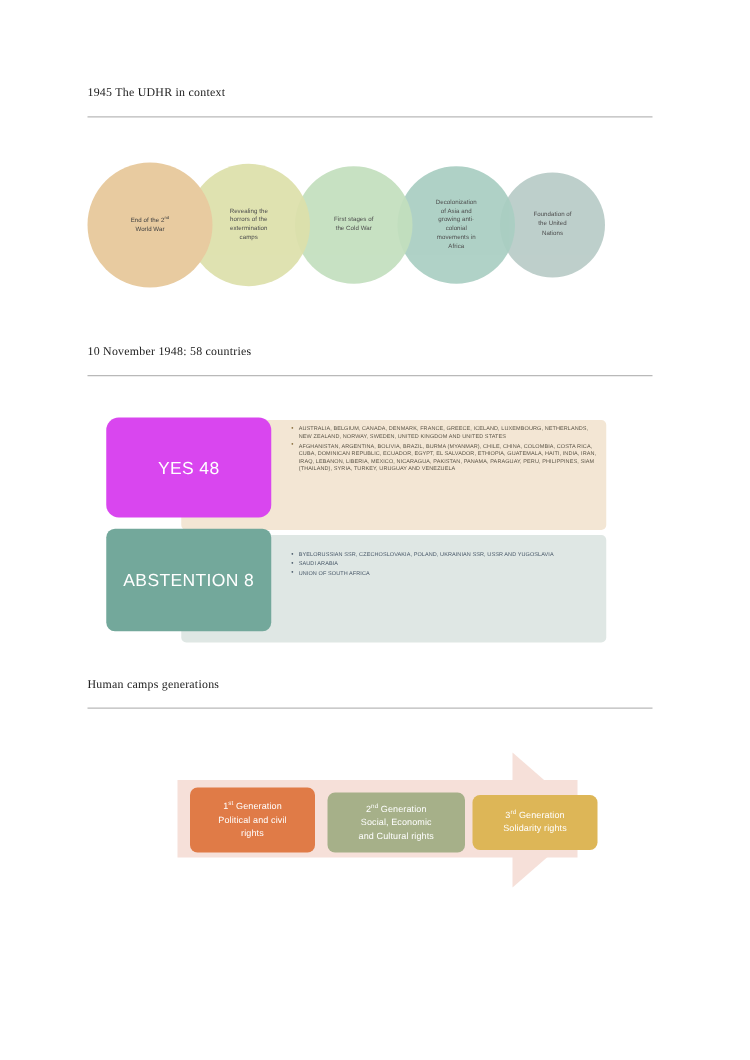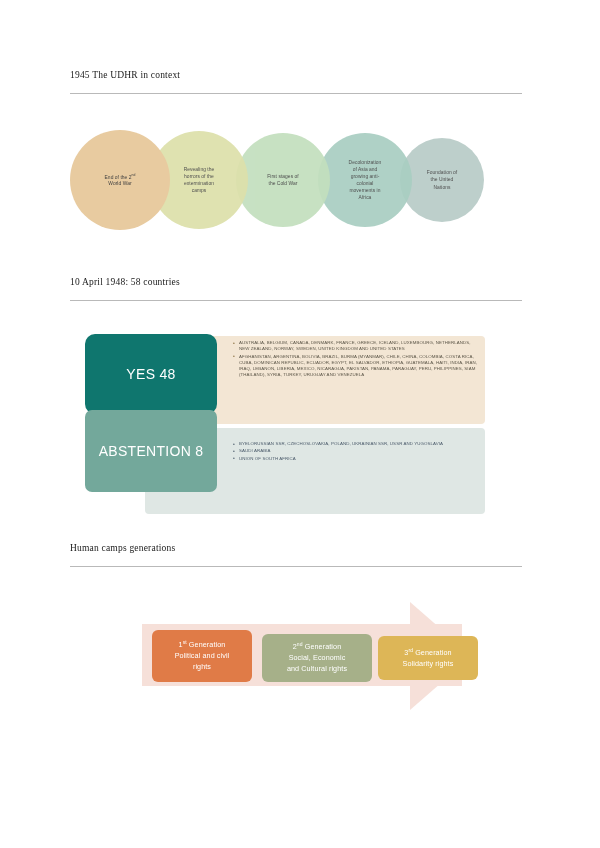--- a/index.html
+++ b/index.html
@@ -193,39 +193,39 @@
 
     <div class="circle" style="left:248px; top:3px; width:94px; height:94px; background:#a9cec2; opacity:0.92; z-index:2;">
       <div class="ctext">Decolonization<br>of Asia and<br>growing anti-<br>colonial<br>movements in<br>Africa</div>
     </div>
 
     <div class="circle" style="left:330px; top:8px; width:84px; height:84px; background:#b8cbc7; opacity:0.92; z-index:1;">
       <div class="ctext">Foundation of<br>the United<br>Nations</div>
     </div>
   </div>
 
-  <div class="section-heading" style="top:277px;">10 April 1948: 58 countries</div>
+  <div class="section-heading" style="top:277px;">10 November 1948: 58 countries</div>
   <div class="section-rule" style="top:300px;"></div>
 
   <div class="vote-wrap">
 
     <div class="vote-panel" style="left:60px; top:18px; width:340px; height:88px; background:#f3e6d4;"></div>
 
-    <div class="vote-label" style="left:0px; top:16px; width:132px; height:80px; background:#0f766e;border-radius:10px;">
+    <div class="vote-label" style="left:0px; top:16px; width:132px; height:80px; background:#d946ef;border-radius:10px;">
       <span class="vl-text">YES 48</span>
     </div>
 
     <ul class="country-list yes-list" style="left:148px; top:22px; width:245px;">
       <li>AUSTRALIA, BELGIUM, CANADA, DENMARK, FRANCE, GREECE, ICELAND, LUXEMBOURG, NETHERLANDS, NEW ZEALAND, NORWAY, SWEDEN, UNITED KINGDOM AND UNITED STATES</li>
       <li>AFGHANISTAN, ARGENTINA, BOLIVIA, BRAZIL, BURMA (MYANMAR), CHILE, CHINA, COLOMBIA, COSTA RICA, CUBA, DOMINICAN REPUBLIC, ECUADOR, EGYPT, EL SALVADOR, ETHIOPIA, GUATEMALA, HAITI, INDIA, IRAN, IRAQ, LEBANON, LIBERIA, MEXICO, NICARAGUA, PAKISTAN, PANAMA, PARAGUAY, PERU, PHILIPPINES, SIAM (THAILAND), SYRIA, TURKEY, URUGUAY AND VENEZUELA</li>
     </ul>
 
     <div class="vote-panel" style="left:60px; top:110px; width:340px; height:86px; background:#dfe7e4;"></div>
 
-    <div class="vote-label" style="left:0px; top:92px; width:132px; height:82px; background:#73a89b;">
+    <div class="vote-label" style="left:0px; top:105px; width:132px; height:82px; background:#73a89b;">
       <span class="vl-text">ABSTENTION 8</span>
     </div>
 
     <ul class="country-list" style="left:148px; top:123px; width:245px;">
       <li>BYELORUSSIAN SSR, CZECHOSLOVAKIA, POLAND, UKRAINIAN SSR, USSR AND YUGOSLAVIA</li>
       <li>SAUDI ARABIA</li>
       <li>UNION OF SOUTH AFRICA</li>
     </ul>
   </div>
 

